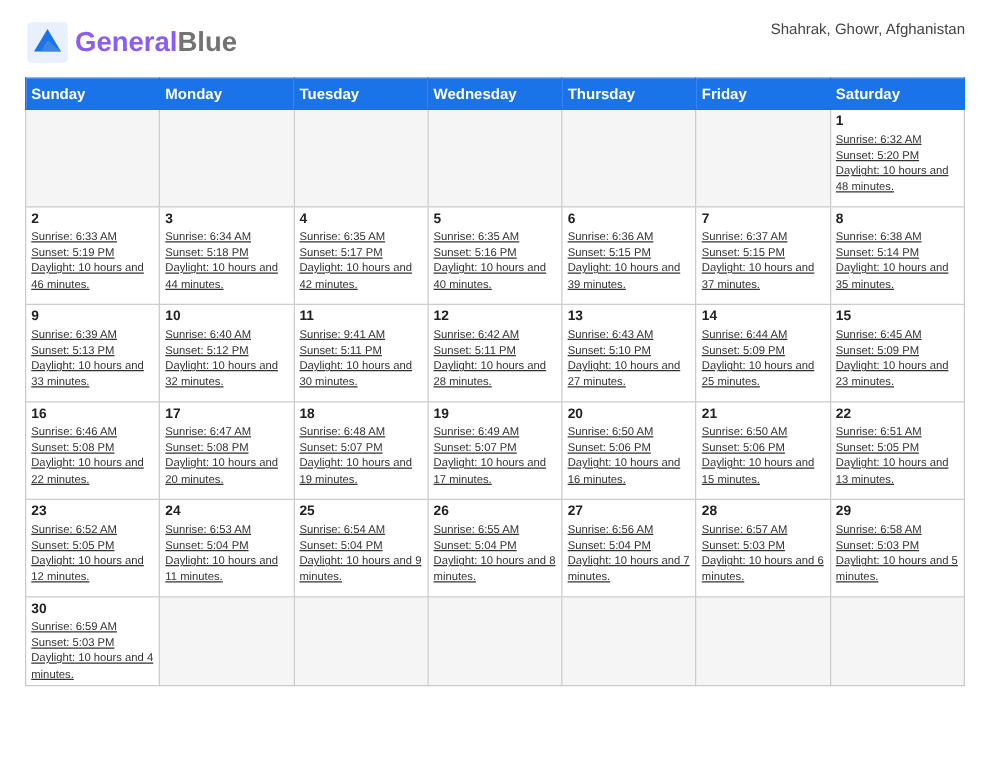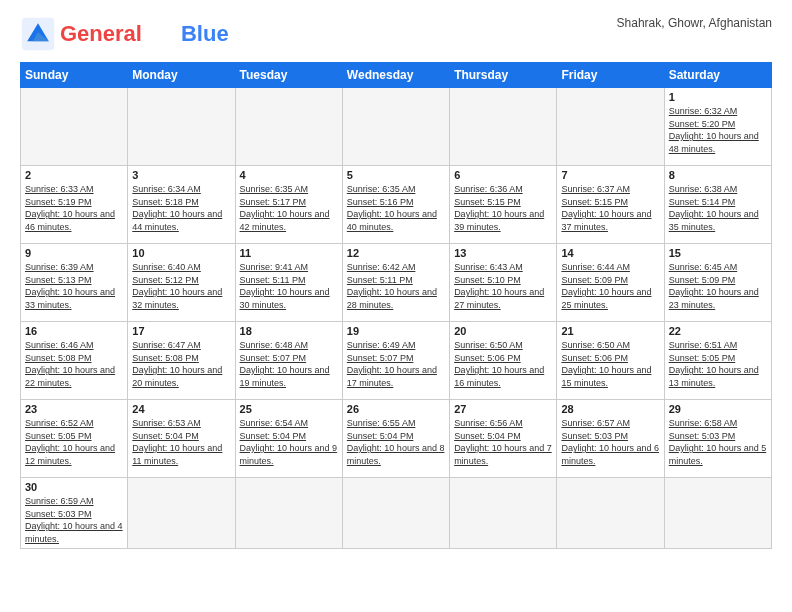--- a/index.html
+++ b/index.html
@@ -23,22 +23,22 @@
     .logo {
       display: flex;
       align-items: center;
       gap: 4px;
     }
     .logo-text {
       font-size: 22px;
       font-weight: bold;
       line-height: 1;
     }
-    .logo-general { color: #ef4444; }
-    .logo-blue { color: #3b82f6; padding-left: 39px; }
+    .logo-general { color: #8b5cf6; }
+    .logo-blue { color: #737373; }
     .logo-icon {
       width: 36px;
       height: 36px;
     }
     .title-block {
       text-align: right;
     }
     .month-title {
       font-size: 32px;
       font-weight: normal;

